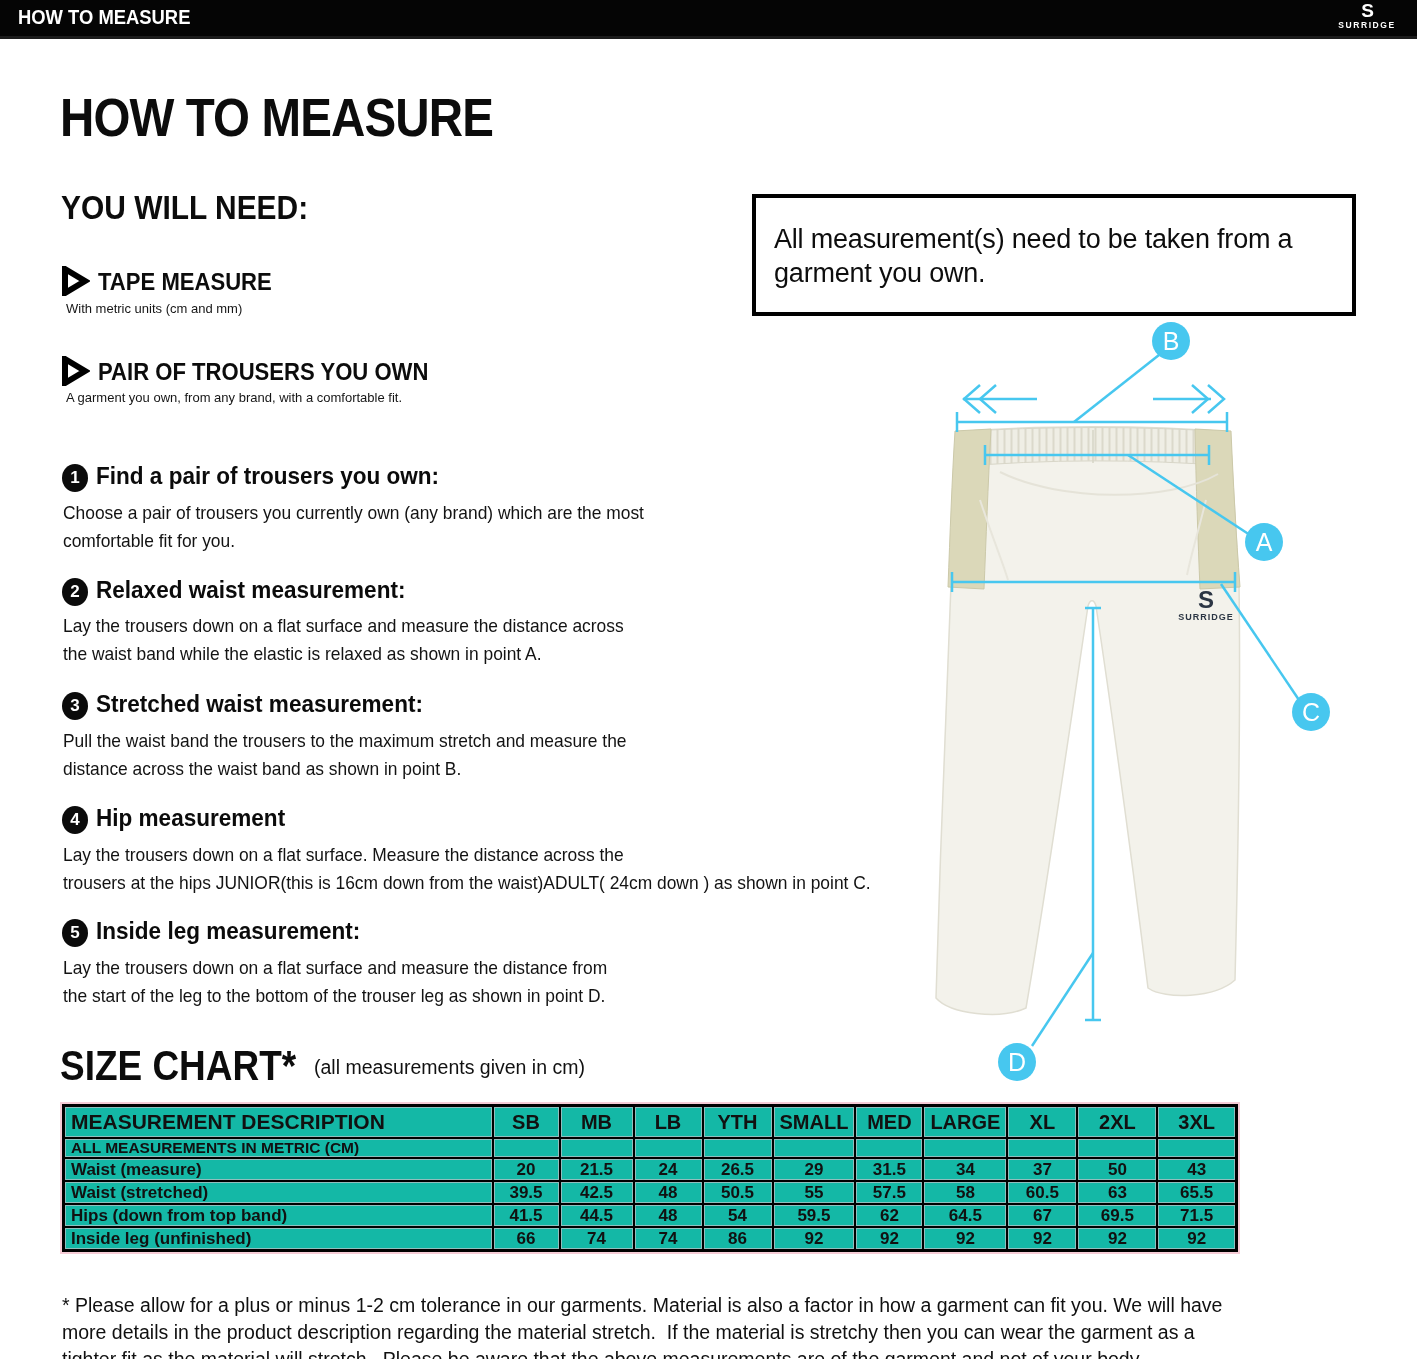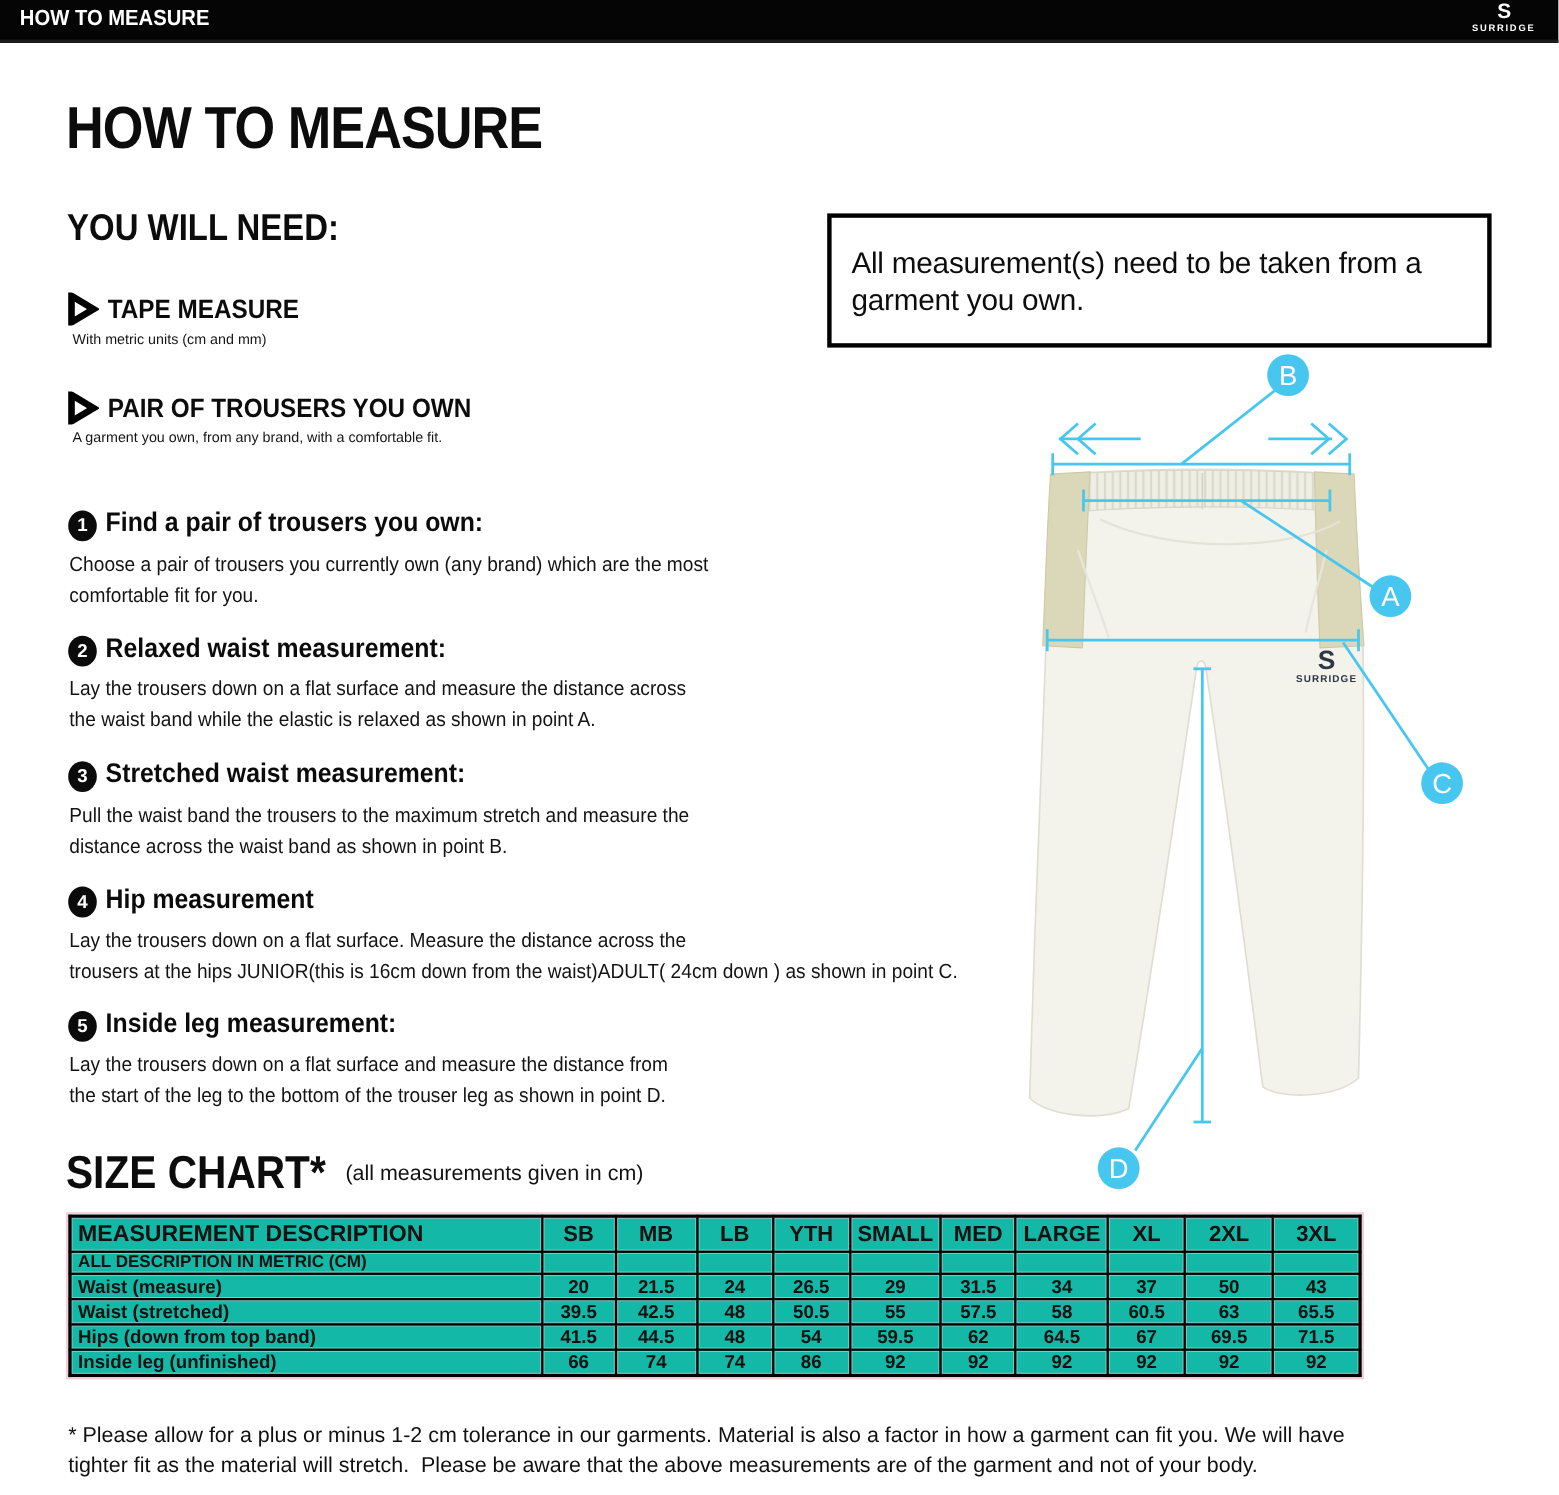--- a/index.html
+++ b/index.html
@@ -243,21 +243,21 @@
       <th>LB</th>
       <th>YTH</th>
       <th>SMALL</th>
       <th>MED</th>
       <th>LARGE</th>
       <th>XL</th>
       <th>2XL</th>
       <th>3XL</th>
     </tr>
     <tr class="metric">
-      <td>ALL DESCRIPTION IN METRIC (CM)</td>
+      <td>ALL MEASUREMENTS IN METRIC (CM)</td>
       <td></td>
           <td></td>
       <td></td>
           <td></td>
       <td></td>
           <td></td>
       <td></td>
           <td></td>
       <td></td>
           <td></td>
@@ -312,16 +312,17 @@
       <td>92</td>
       <td>92</td>
       <td>92</td>
       <td>92</td>
     </tr>
   </tbody>
     </table>
 
   <div class="footnote">
     <div>* Please allow for a plus or minus 1-2 cm tolerance in our garments. Material is also a factor in how a garment can fit you. We will have</div>
+    <div>more details in the product description regarding the material stretch.  If the material is stretchy then you can wear the garment as a</div>
     <div>tighter fit as the material will stretch.  Please be aware that the above measurements are of the garment and not of your body.</div>
   </div>
 
 </div>
 
 </body></html>

